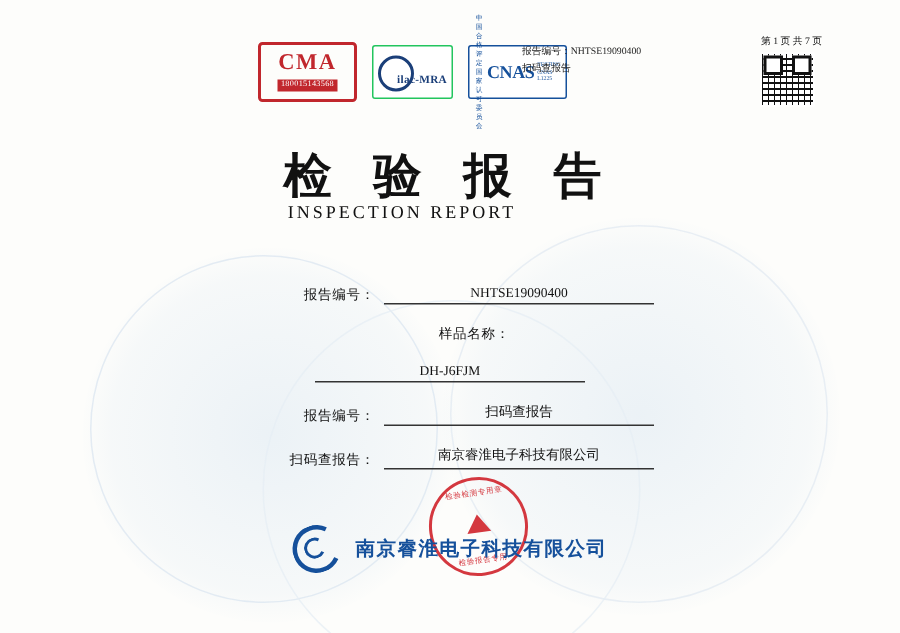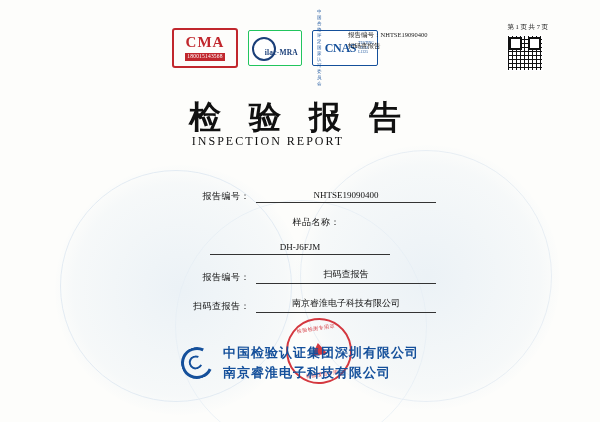--- a/index.html
+++ b/index.html
@@ -382,18 +382,17 @@
   </div>
 
   <div class="seal">
     <div class="seal-top">检验检测专用章</div>
     <div class="seal-bottom">检验报告专用</div>
   </div>
 
   <div class="footer">
     <div class="logo-c"></div>
     <div class="org-lines">
-      <div>中国检验认证集团深圳有限公司</div>
       <div>南京睿淮电子科技有限公司</div>
     </div>
   </div>
 
 </div>
 
 </body></html>

